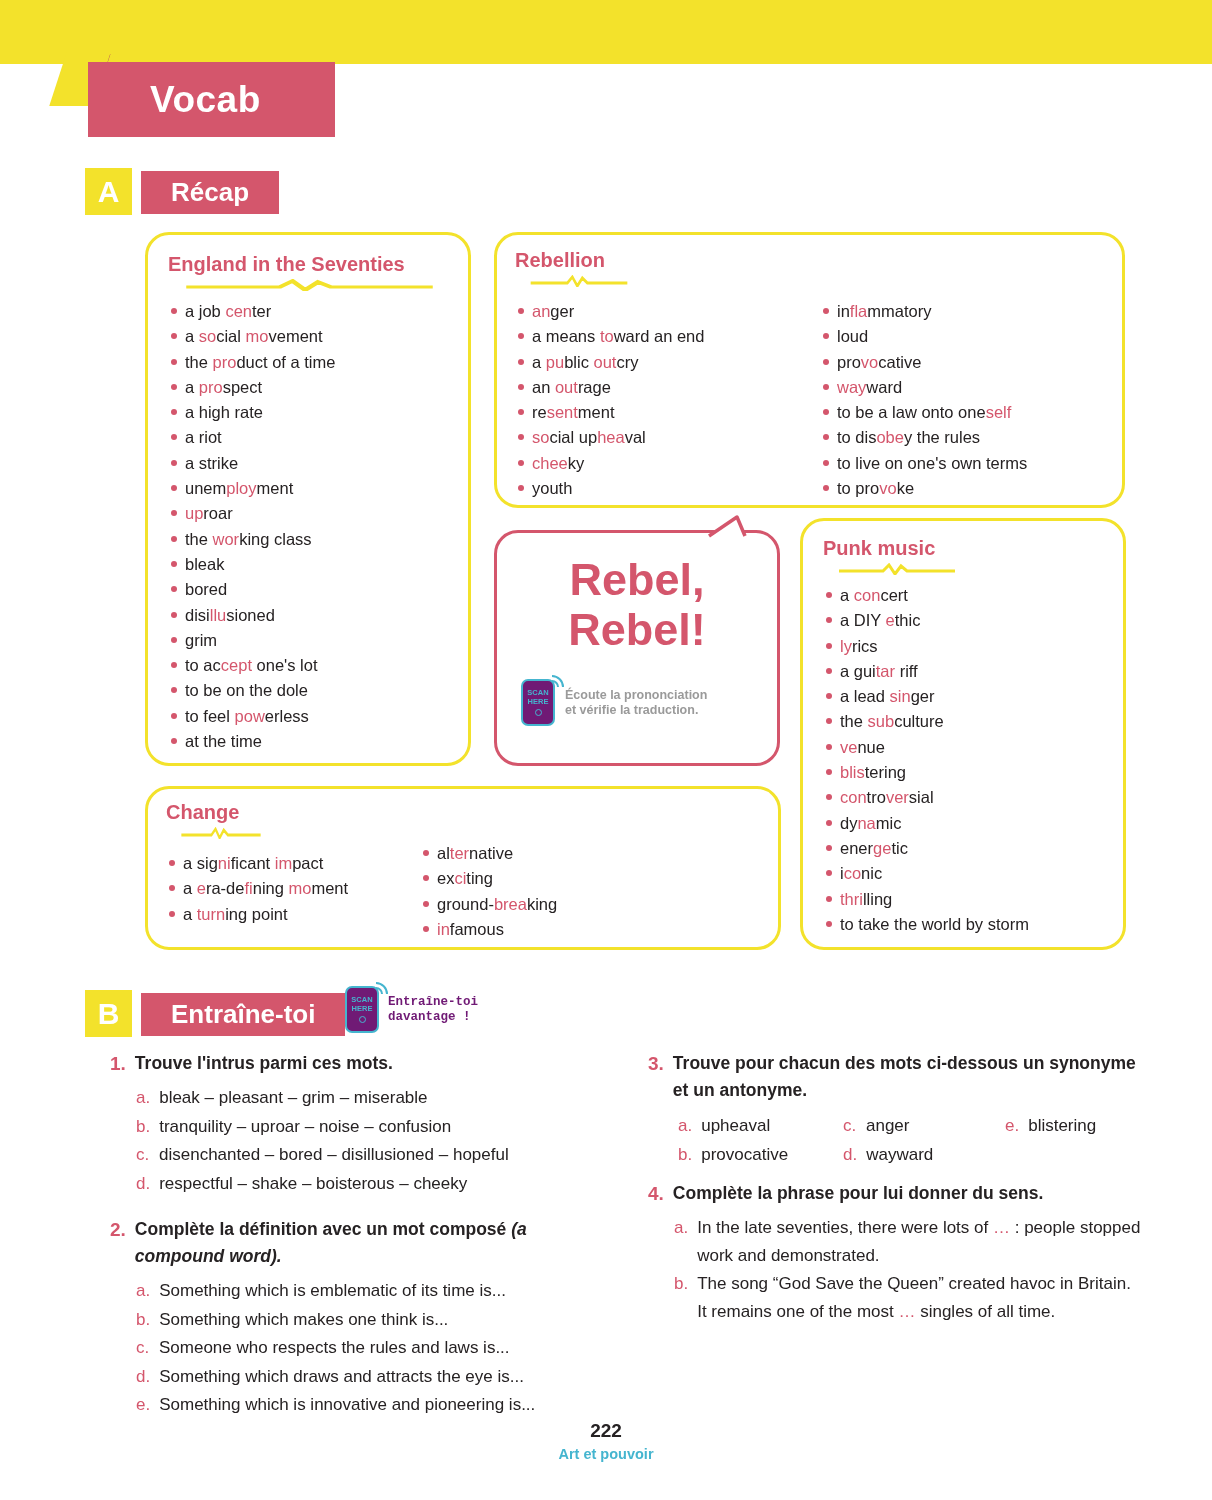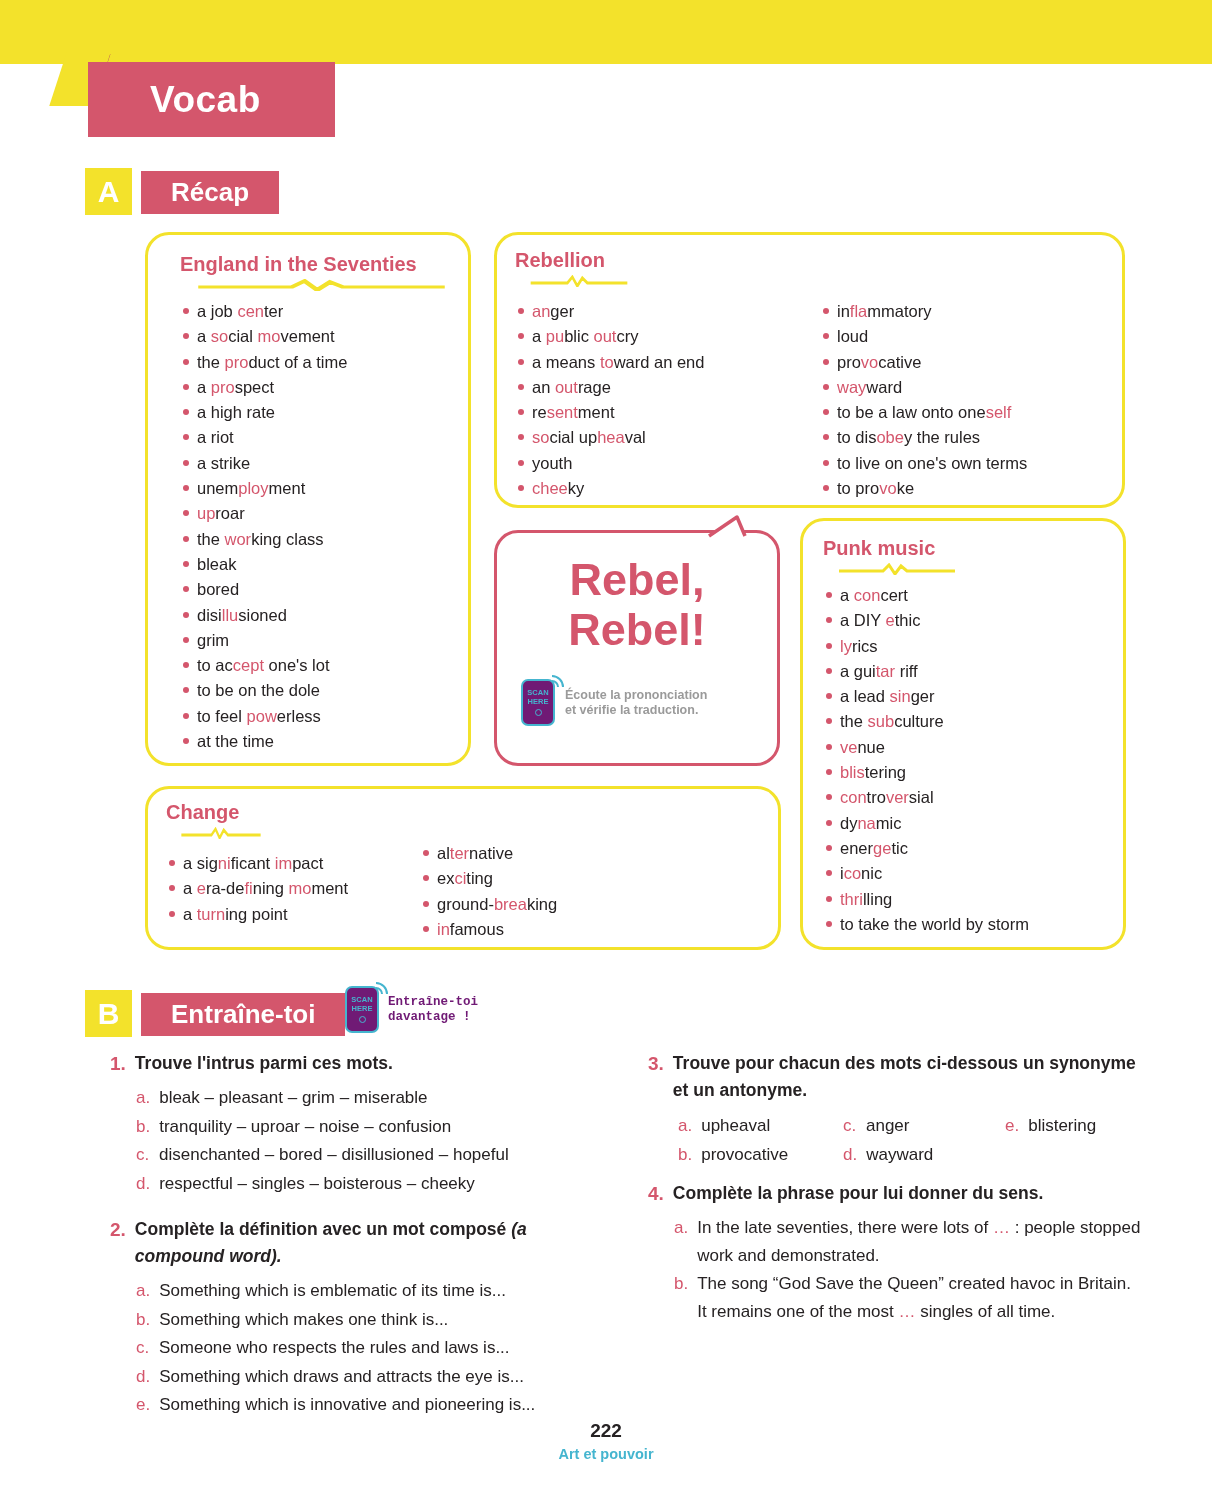--- a/index.html
+++ b/index.html
@@ -28,21 +28,21 @@
     position:absolute; height:43px; background:#d4566c; color:#fff; font-weight:bold; font-size:26px;
     display:flex; align-items:center; padding:0 30px; white-space:nowrap;
   }
   #badge-a { left:85px; top:168px; }
   #banner-a { left:141px; top:171px; }
   #badge-b { left:85px; top:990px; }
   #banner-b { left:141px; top:993px; }
 
   
   .box { position:absolute; background:#fff; border:3.5px solid #f3e22b; border-radius:24px; }
-  #box-england { left:145px; top:232px; width:326px; height:534px; padding:18px 32px; }
+  #box-england { left:145px; top:232px; width:326px; height:534px; padding:18px 20px; }
   #box-rebellion { left:494px; top:232px; width:631px; height:276px; padding:14px 18px; }
   #box-rebel { left:494px; top:530px; width:286px; height:236px; border-color:#d4566c; padding:22px 14px 14px; text-align:center; }
   #box-punk { left:800px; top:518px; width:326px; height:432px; padding:16px 20px; }
   #box-change { left:145px; top:786px; width:636px; height:164px; padding:12px 18px; }
 
   .box-title { margin:0; color:#d4566c; font-weight:bold; font-size:20px; }
   .squiggle { display:block; margin:3px 0 8px 14px; }
 
   .vocab-list { list-style:none; margin:4px 0 0 0; padding:0; font-size:16.5px; line-height:25.3px; }
   .v-item { position:relative; padding-left:17px; }
@@ -143,27 +143,27 @@
 </section>
 
 <section class="box" id="box-rebellion">
   <h3 class="box-title">Rebellion</h3>
   <svg class="squiggle" width="100" height="12" viewBox="0 0 120 12" preserveAspectRatio="none">
     <polyline points="2,8 46,8 52,2 58,11 64,3 70,8 118,8" fill="none" stroke="#f3e22b" stroke-width="3"></polyline>
   </svg>
   <div class="rebellion-cols">
     <ul class="vocab-list rcol1">
         <li class="v-item"><span class="hl">an</span>ger</li>
+        <li class="v-item">a means <span class="hl">to</span>ward an end</li>
         <li class="v-item">a <span class="hl">pu</span>blic <span class="hl">out</span>cry</li>
-        <li class="v-item">a means <span class="hl">to</span>ward an end</li>
         <li class="v-item">an <span class="hl">out</span>rage</li>
         <li class="v-item">re<span class="hl">sent</span>ment</li>
         <li class="v-item"><span class="hl">so</span>cial up<span class="hl">hea</span>val</li>
+        <li class="v-item"><span class="hl">chee</span>ky</li>
         <li class="v-item">youth</li>
-        <li class="v-item"><span class="hl">chee</span>ky</li>
       </ul>
     <ul class="vocab-list rcol2">
         <li class="v-item">in<span class="hl">fla</span>mmatory</li>
         <li class="v-item">loud</li>
         <li class="v-item">pro<span class="hl">vo</span>cative</li>
         <li class="v-item"><span class="hl">way</span>ward</li>
         <li class="v-item">to be a law onto one<span class="hl">self</span></li>
         <li class="v-item">to dis<span class="hl">obe</span>y the rules</li>
         <li class="v-item">to live on one's own terms</li>
         <li class="v-item">to pro<span class="hl">vo</span>ke</li>
@@ -268,21 +268,21 @@
       <div class="ex-item">
         <span class="ex-label">b.</span>
         <span class="ex-text">tranquility – uproar – noise – confusion</span>
       </div>
       <div class="ex-item">
         <span class="ex-label">c.</span>
         <span class="ex-text">disenchanted – bored – disillusioned – hopeful</span>
       </div>
       <div class="ex-item">
         <span class="ex-label">d.</span>
-        <span class="ex-text">respectful – singles – boisterous – cheeky</span>
+        <span class="ex-text">respectful – shake – boisterous – cheeky</span>
       </div>
     </div>
 </section>
 
 <section class="ex" id="ex2">
   <div class="ex-head">
     <span class="ex-num">2.</span>
     <span class="ex-title"><span>Complète la définition avec un mot composé </span><span class="ex-title-it">(a compound word).</span></span>
   </div>
   <div class="ex-body">

